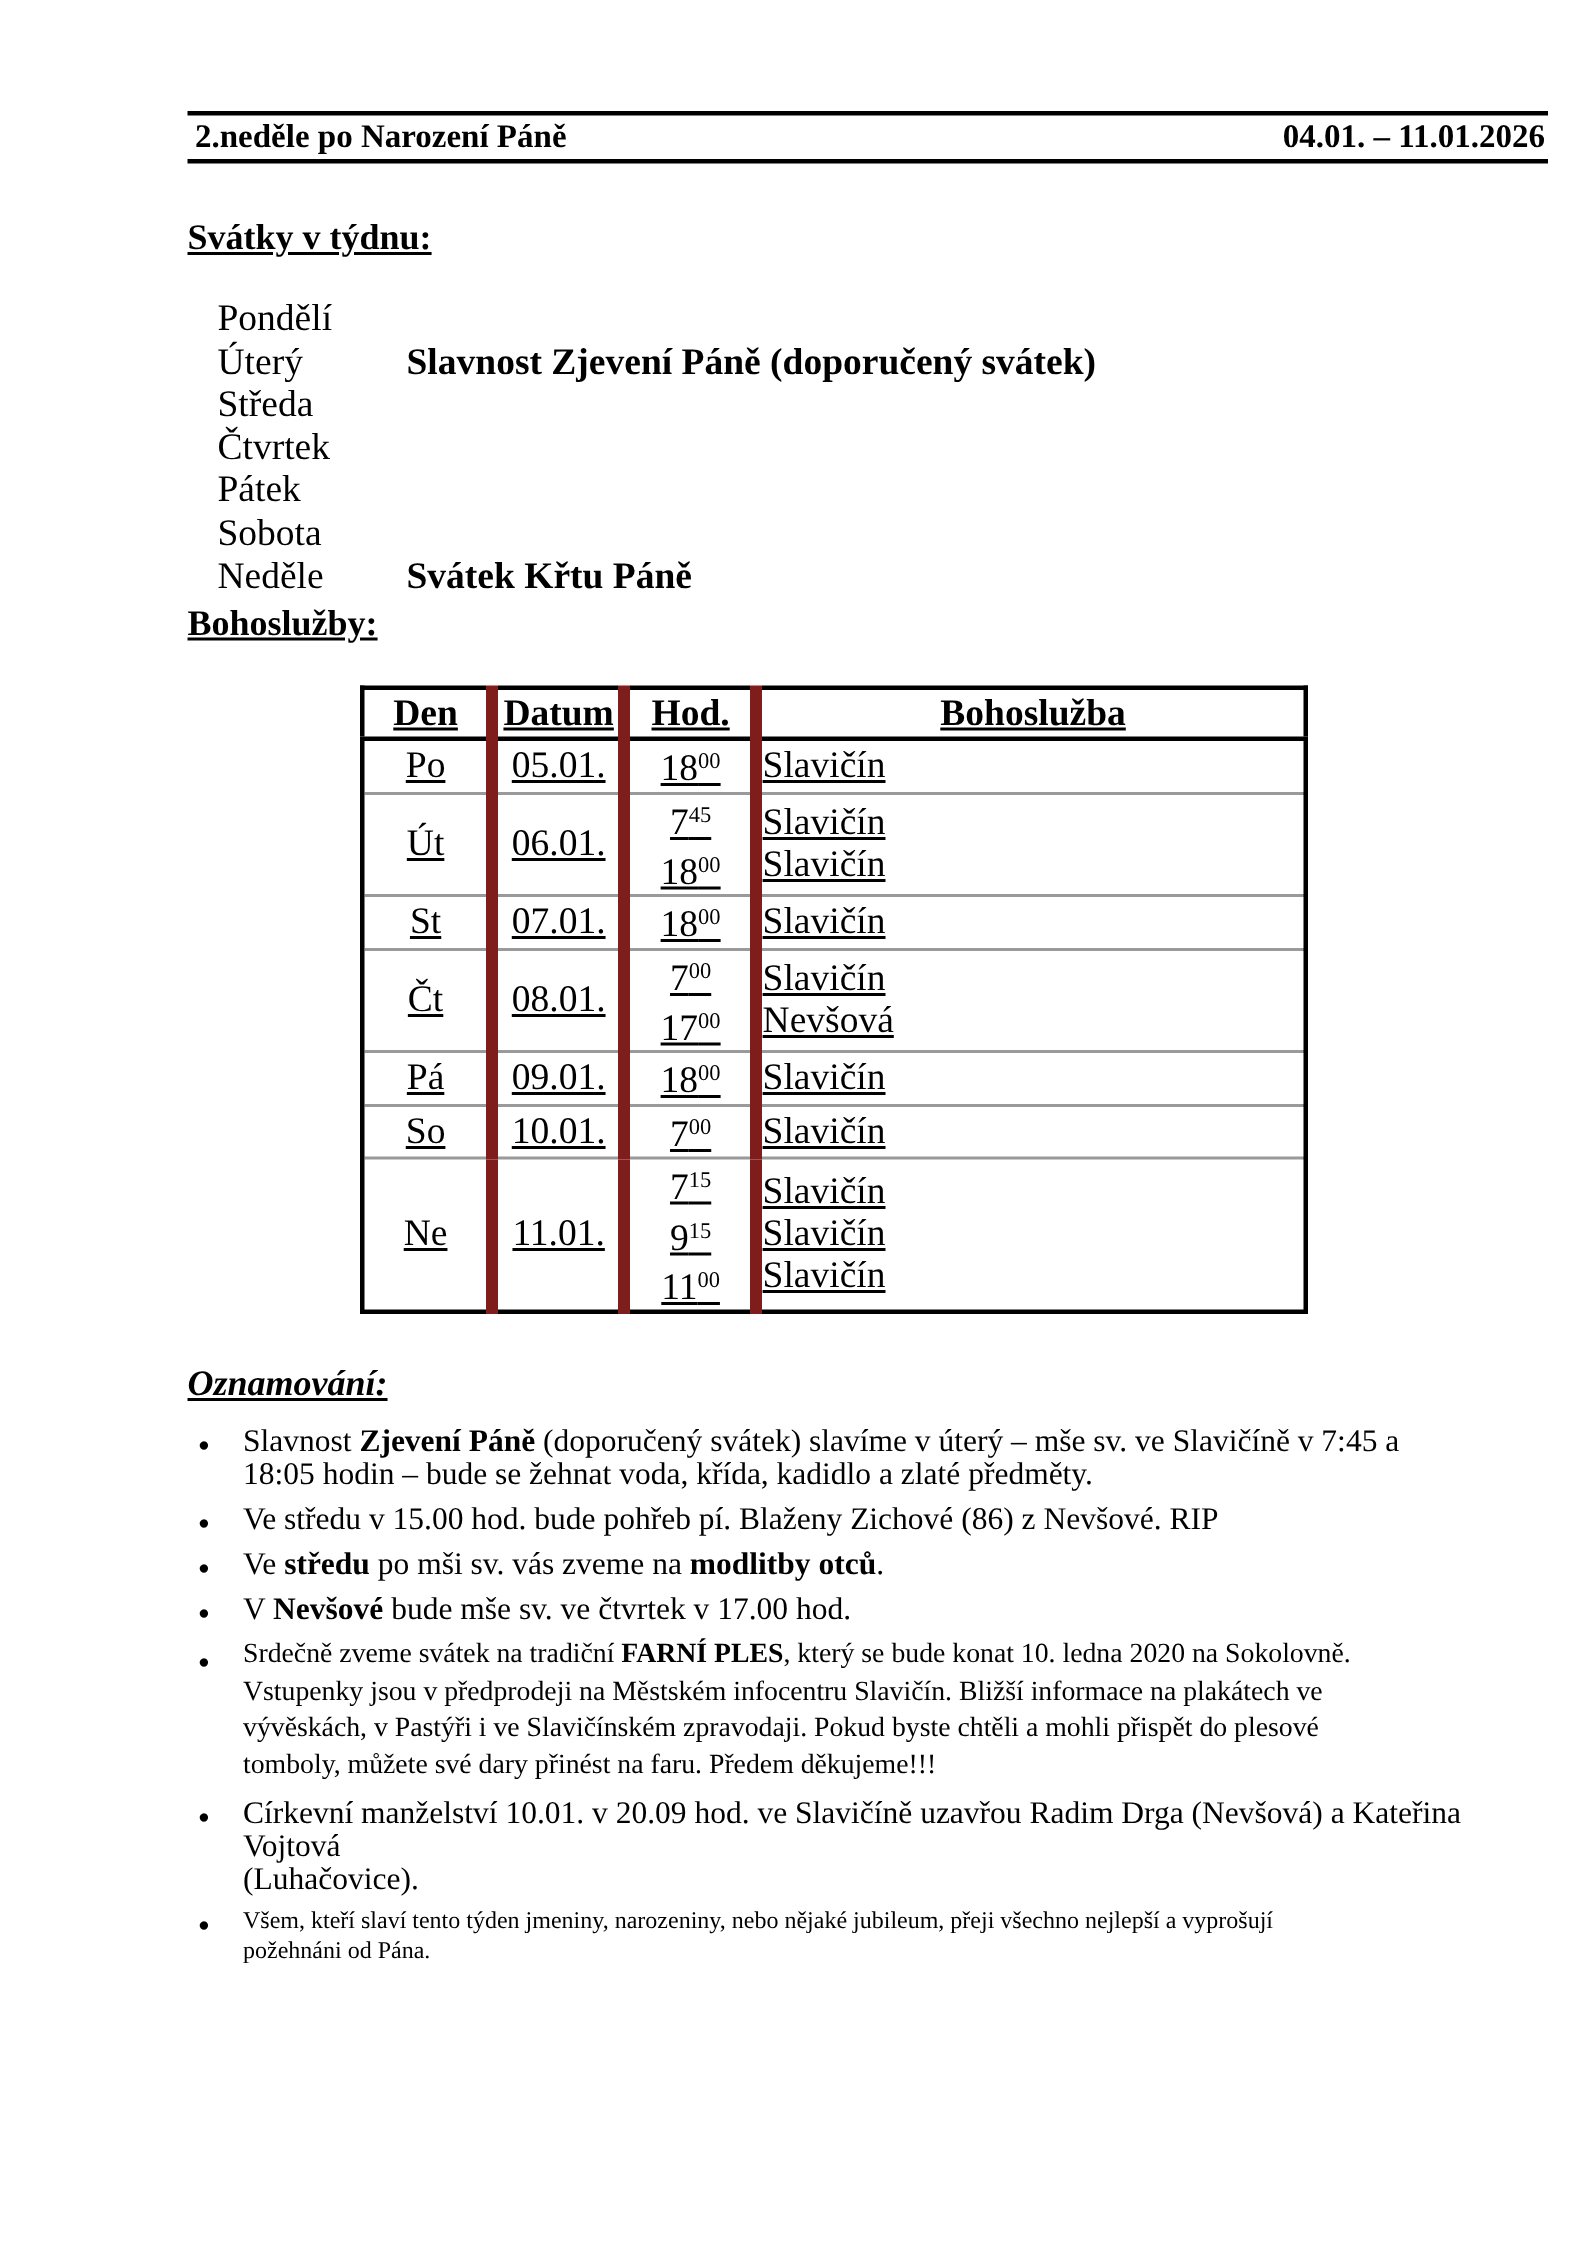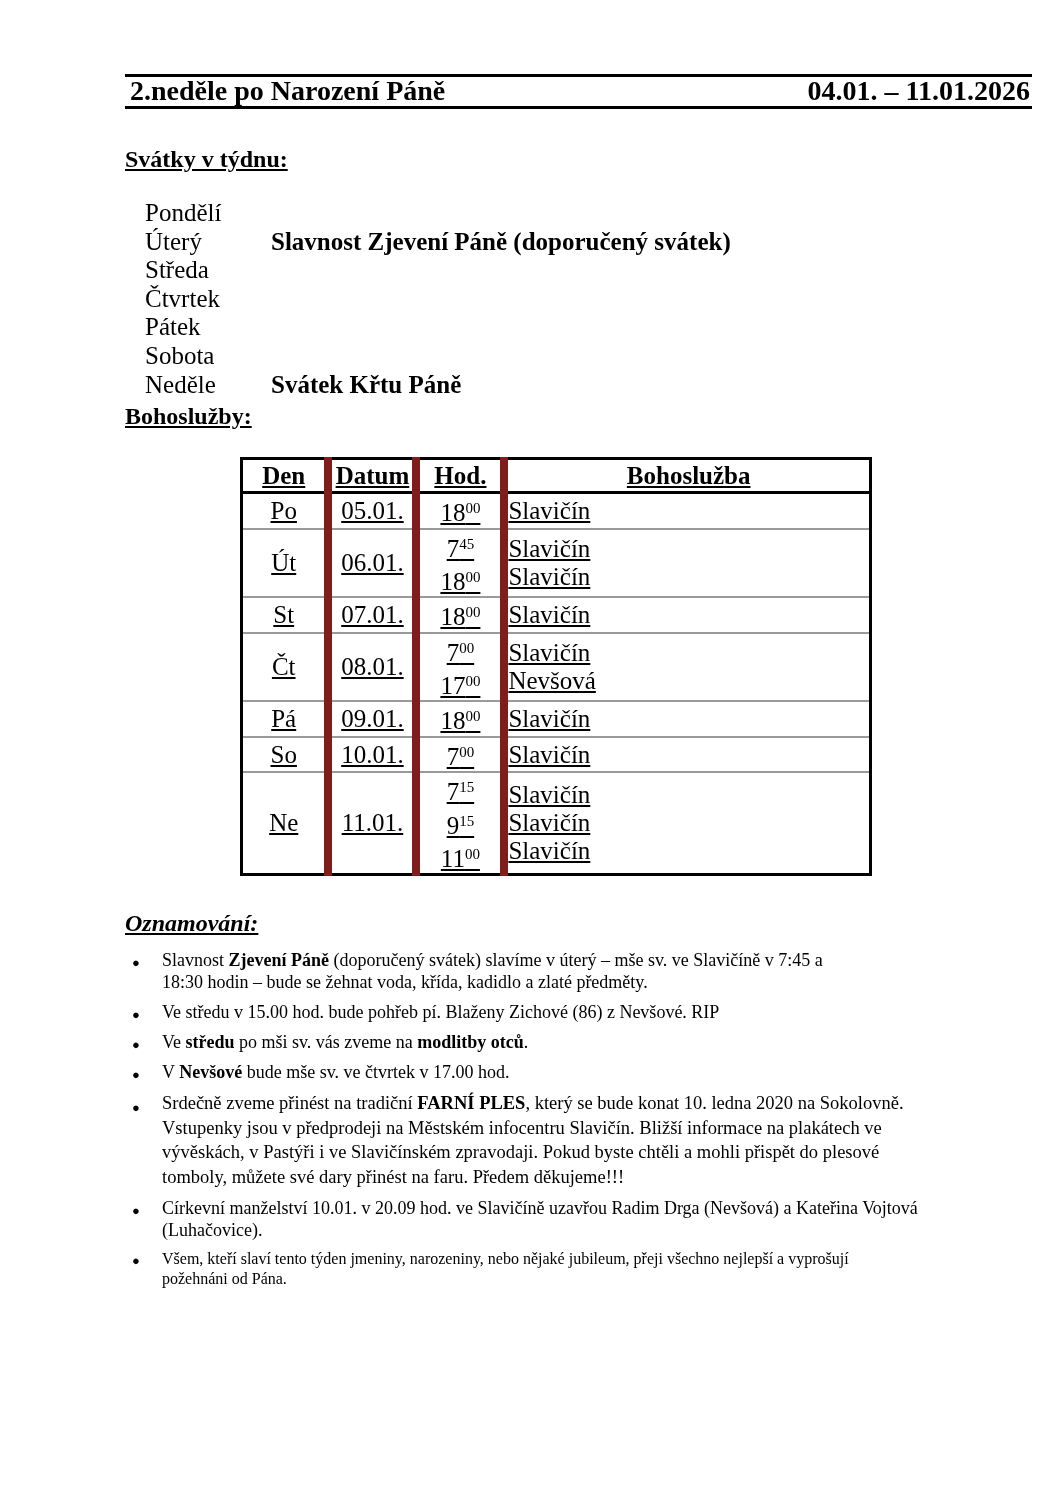--- a/index.html
+++ b/index.html
@@ -9,21 +9,21 @@
     overflow:hidden;
   }
   .page{box-sizing:border-box;width:1058px;height:1497px;padding:0 26px 0 125px;}
 
   
   .rule-header{
     margin-top:74px;
     border-top:3px solid #000;
     border-bottom:3px solid #000;
     display:flex;justify-content:space-between;align-items:baseline;
-    font-weight:bold;font-size:28px;line-height:26px;
+    font-weight:bold;font-size:22px;line-height:26px;
     padding:1px 2px 2px 5px;
   }
 
   .section-heading{
     font-size:24px;font-weight:bold;text-decoration:underline;
     margin:0;line-height:28px;
   }
   #svatky-heading{margin-top:36px;}
   #bohosluzby-heading{margin-top:3px;}
   #oznamovani-heading{margin-top:33px;font-style:italic;}
@@ -50,21 +50,21 @@
   .td-center{text-align:center;}
   .td-place{text-align:left;padding-left:8px;}
   .cell-line{line-height:28.3px;}
   tr.single .cell-line{line-height:29.5px;}
   .sup{font-size:15px;vertical-align:8px;letter-spacing:0;}
 
   
   ul.bullets{list-style:none;margin:12px 0 0 0;padding:0 0 0 6px;}
   ul.bullets li{position:relative;padding-left:31px;margin-bottom:8px;}
   ul.bullets li::before{content:"●";position:absolute;left:1px;font-size:13px;}
-  li.md{font-size:18px;line-height:22px;}
+  li.md{font-size:21px;line-height:22px;}
   li.md::before{top:3px;}
   li.sm{font-size:18.5px;line-height:24.5px;}
   li.sm::before{top:5px;}
   li.xs{font-size:16px;line-height:20px;}
   li.xs::before{top:2px;}
   .seg-b{font-weight:bold;}
 </style>
 </head>
 <body>
 
@@ -205,33 +205,33 @@
           </td>
         </tr>
       </tbody>
   </table>
 
   <h2 class="section-heading" id="oznamovani-heading">Oznamování:</h2>
 
   <ul class="bullets" id="bullets">
       <li class="md">
         <div class="line"><span class="seg">Slavnost </span><span class="seg-b">Zjevení Páně</span><span class="seg"> (doporučený svátek) slavíme v úterý – mše sv. ve Slavičíně v 7:45 a</span></div>
-        <div class="line"><span class="seg">18:30 hodin – bude se žehnat voda, křída, kadidlo a zlaté předměty.</span></div>
+        <div class="line"><span class="seg">18:05 hodin – bude se žehnat voda, křída, kadidlo a zlaté předměty.</span></div>
       </li>
       <li class="md">
         <div class="line"><span class="seg">Ve středu v 15.00 hod. bude pohřeb pí. Blaženy Zichové (86) z Nevšové. RIP</span></div>
       </li>
       <li class="md">
         <div class="line"><span class="seg">Ve </span><span class="seg-b">středu</span><span class="seg"> po mši sv. vás zveme na </span><span class="seg-b">modlitby otců</span><span class="seg">.</span></div>
       </li>
       <li class="md">
         <div class="line"><span class="seg">V </span><span class="seg-b">Nevšové</span><span class="seg"> bude mše sv. ve čtvrtek v 17.00 hod.</span></div>
       </li>
       <li class="sm">
-        <div class="line"><span class="seg">Srdečně zveme přinést na tradiční </span><span class="seg-b">FARNÍ PLES</span><span class="seg">, který se bude konat 10. ledna 2020 na Sokolovně.</span></div>
+        <div class="line"><span class="seg">Srdečně zveme svátek na tradiční </span><span class="seg-b">FARNÍ PLES</span><span class="seg">, který se bude konat 10. ledna 2020 na Sokolovně.</span></div>
         <div class="line"><span class="seg">Vstupenky jsou v předprodeji na Městském infocentru Slavičín. Bližší informace na plakátech ve</span></div>
         <div class="line"><span class="seg">vývěskách, v Pastýři i ve Slavičínském zpravodaji. Pokud byste chtěli a mohli přispět do plesové</span></div>
         <div class="line"><span class="seg">tomboly, můžete své dary přinést na faru. Předem děkujeme!!!</span></div>
       </li>
       <li class="md">
         <div class="line"><span class="seg">Církevní manželství 10.01. v 20.09 hod. ve Slavičíně uzavřou Radim Drga (Nevšová) a Kateřina Vojtová</span></div>
         <div class="line"><span class="seg">(Luhačovice).</span></div>
       </li>
       <li class="xs">
         <div class="line"><span class="seg">Všem, kteří slaví tento týden jmeniny, narozeniny, nebo nějaké jubileum, přeji všechno nejlepší a vyprošují</span></div>

